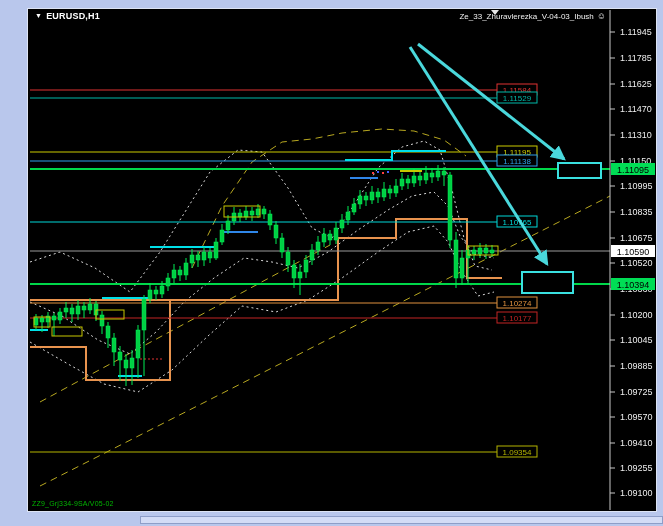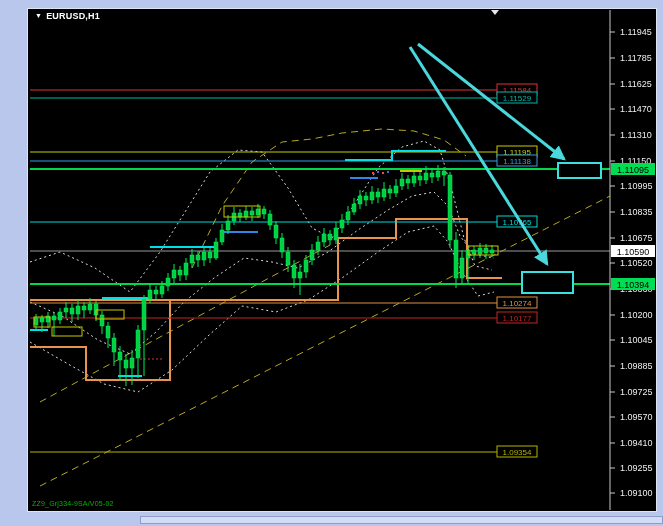--- a/index.html
+++ b/index.html
@@ -311,19 +311,22 @@
           <rect x="583" y="269" width="44" height="12" fill="#00dd55"></rect>
           <text x="605" y="278.5" text-anchor="middle" font-size="9px" fill="#000000">1.10394</text>
         </g>
       </svg>
   </div>
 
   <div class="title-left">
     <span class="dd">▼</span><span>EURUSD,H1</span>
   </div>
 
+  <div class="title-right">
+    <span>Ze_33_Zhuravlerezka_V-04-03_Ibush</span><span class="sm">☺</span>
+  </div>
 
   <div class="watermark">ZZ9_Grj334-9SA/V05-02</div>
 
   <div class="scroll-strip">
     <div class="scroll-thumb"></div>
   </div>
 </div>
 
 </body></html>

